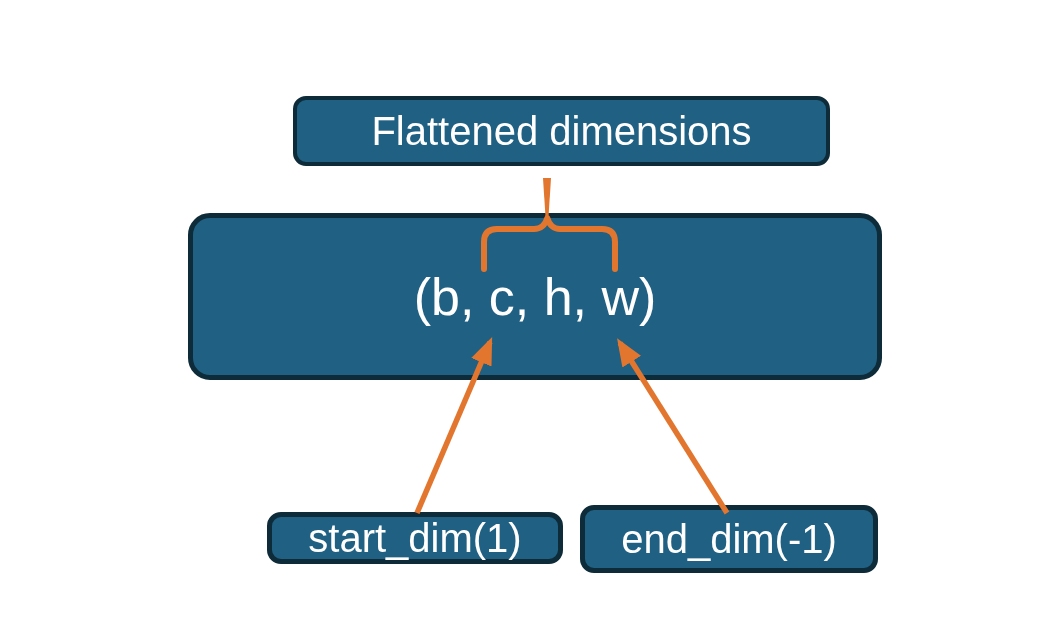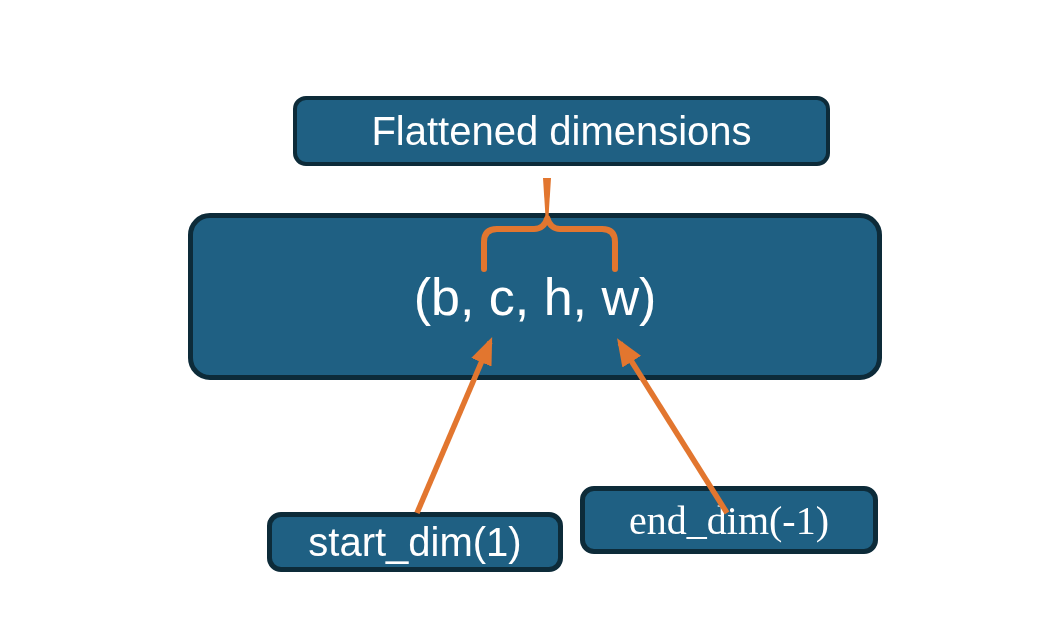--- a/index.html
+++ b/index.html
@@ -34,32 +34,31 @@
   }
   .middle-box {
     left: 188px; top: 213px;
     width: 694px; height: 167px;
     border-radius: 22px;
     border-width: 5px;
     font-size: 52px;
   }
   .start-box {
     left: 267px; top: 512px;
-    width: 296px; height: 60px;
+    width: 296px; height: 52px;
     border-radius: 14px;
     border-width: 5px;
     font-size: 40px;
   }
   .end-box {
-    left: 580px; top: 486px;
+    left: 580px; top: 505px;
     width: 298px; height: 68px;
     border-radius: 14px;
     border-width: 5px;
     font-size: 40px;
-    font-family: Liberation Serif, serif;
   }
   .connector-layer {
     position: absolute;
     left: 0; top: 0;
     width: 1038px; height: 632px;
     pointer-events: none;
   }
 </style>
 </head>
 <body>

